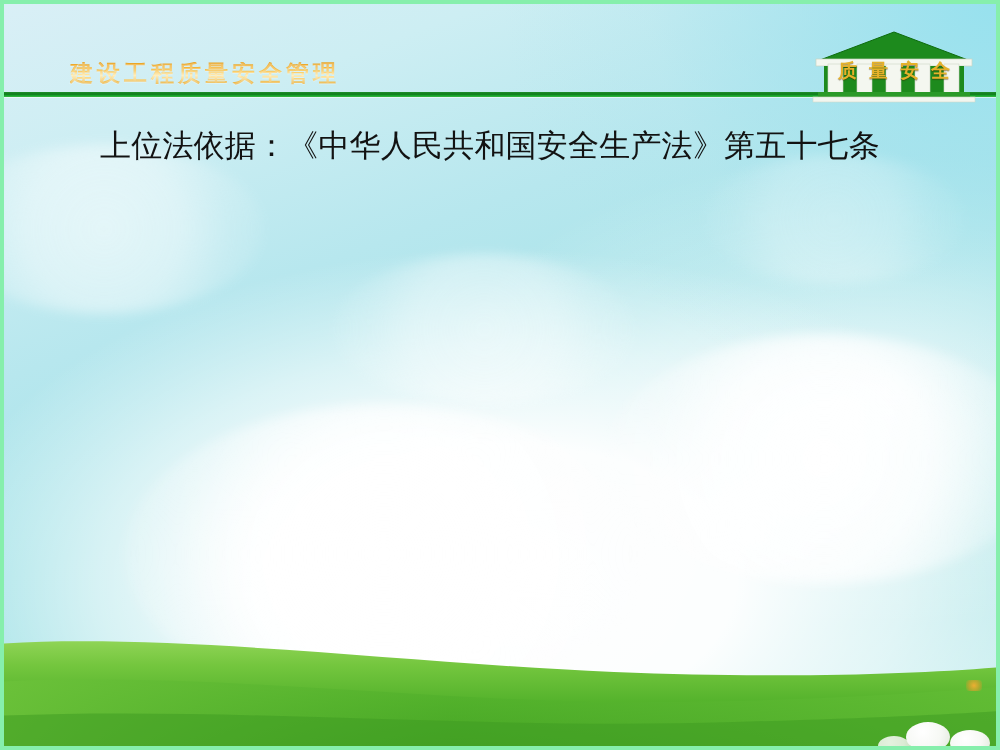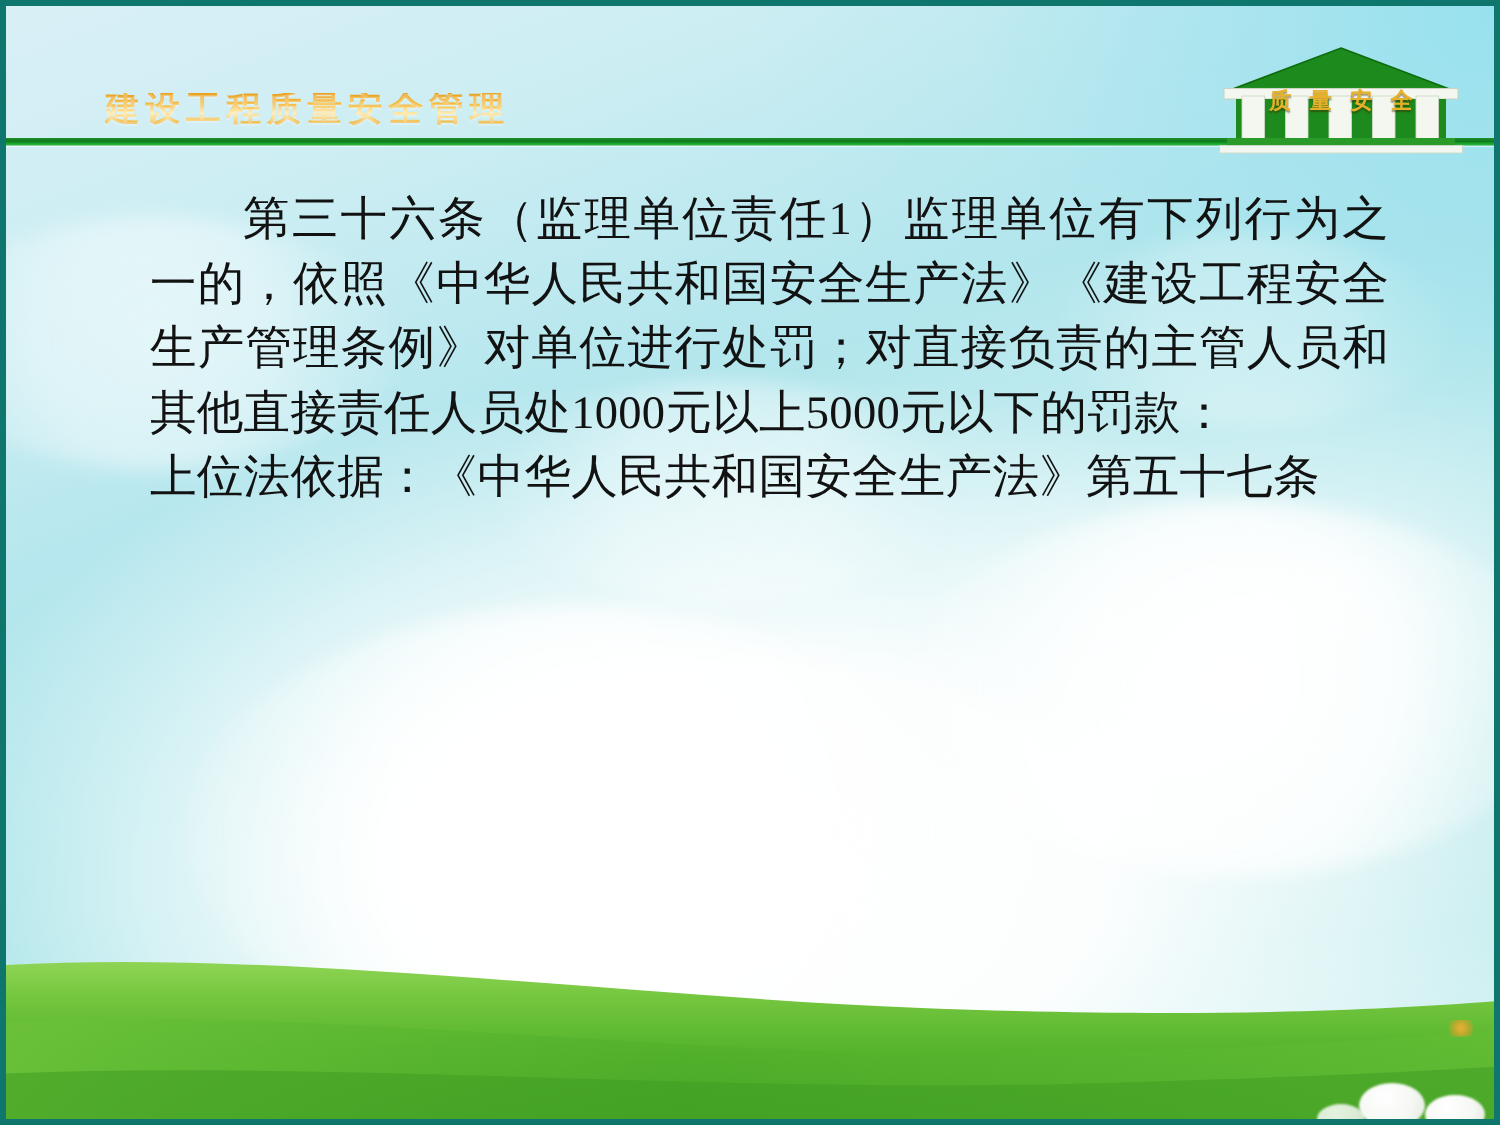--- a/index.html
+++ b/index.html
@@ -13,21 +13,21 @@
     overflow: hidden;
     font-family: "Liberation Serif", "DejaVu Serif", serif;
   }
 
   
   #slide {
     position: relative;
     width: 1000px;
     height: 750px;
     overflow: hidden;
-    background: #0f766e;
+    background: #86efac;
   }
 
   
   #slide-inner {
     position: absolute;
     left: 4px;
     top: 4px;
     width: 992px;
     height: 742px;
     overflow: hidden;
@@ -132,21 +132,21 @@
     height: 74px;
   }
   .logo svg { display: block; }
   .logo-text {
     position: absolute;
     left: 0;
     top: 28px;
     width: 168px;
     text-align: center;
     font-family: "DejaVu Sans", "Liberation Sans", sans-serif;
-    font-size: 15px;
+    font-size: 19px;
     font-weight: 700;
     letter-spacing: 12px;
     text-indent: 12px;
     color: #e5b12a;
     text-shadow: 0 1px 1px rgba(60,40,0,0.5);
     pointer-events: none;
     white-space: nowrap;
   }
 
   
@@ -244,21 +244,20 @@
         <rect x="105" y="34" width="15" height="30" fill="#f4f7f0" stroke="#cdd8c6" stroke-width="0.6"></rect>
         <rect x="134" y="34" width="15" height="30" fill="#f4f7f0" stroke="#cdd8c6" stroke-width="0.6"></rect>
 
         <rect x="8" y="62" width="152" height="6" fill="#2a9a28"></rect>
         <rect x="3" y="67" width="162" height="5" fill="#f2f6ef" stroke="#cfd9c8" stroke-width="0.6"></rect>
       </svg>
       <div class="logo-text">质量安全</div>
     </div>
 
     <div class="body-text">
-      <p class="para">第三十六条（监理单位责任1）监理单位有下列行为之一的，依照《中华人民共和国安全生产法》《建设工程安全生产管理条例》对单位进行处罚；对直接负责的主管人员和其他直接责任人员处1000元以上5000元以下的罚款：</p>
       <p class="para no-indent last-line-left para-emph">上位法依据：《中华人民共和国安全生产法》第五十七条</p>
     </div>
 
     <div class="ground">
       <svg width="1020" height="120" viewBox="0 0 1020 120" preserveAspectRatio="none" aria-hidden="true">
         <defs>
           <linearGradient id="grassGrad" x1="0" y1="0" x2="0" y2="1">
             <stop offset="0%" stop-color="#8fd455"></stop>
             <stop offset="22%" stop-color="#74c63e"></stop>
             <stop offset="55%" stop-color="#55b32c"></stop>

